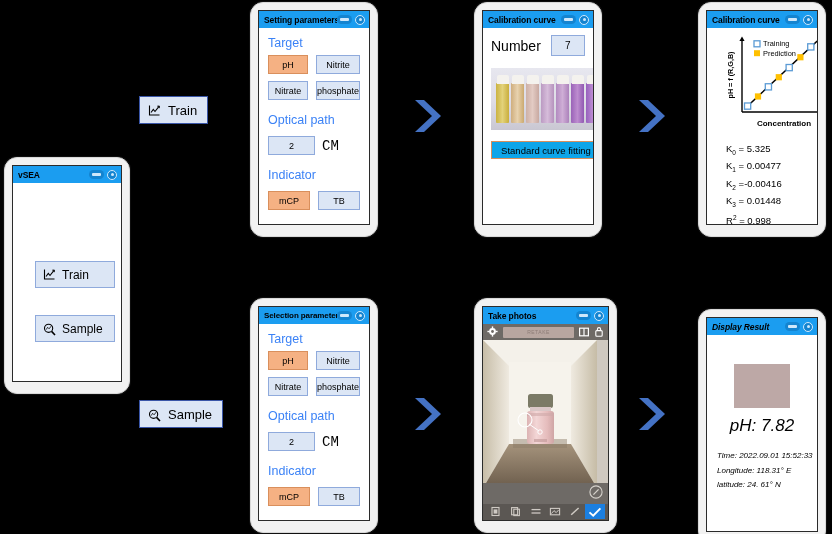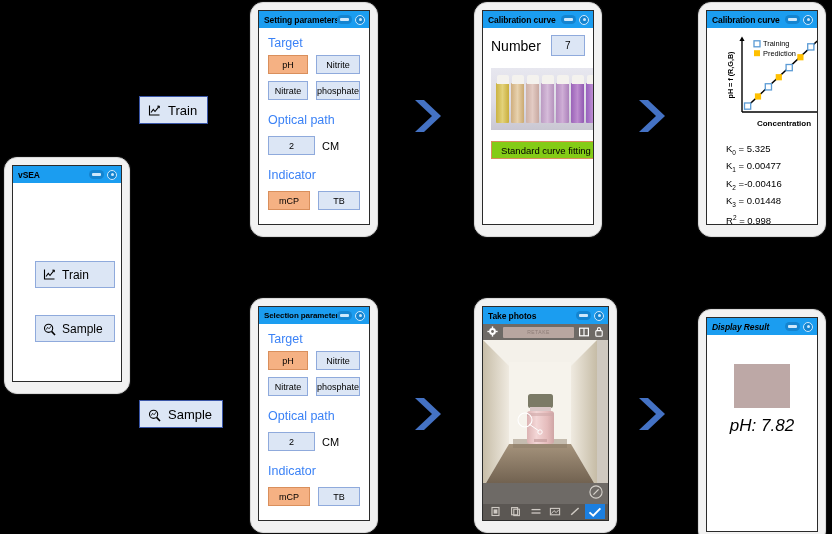--- a/index.html
+++ b/index.html
@@ -101,21 +101,21 @@
 
   
   #phone-set  { left: 250px; top: 2px;   width: 128px; height: 235px; }
   #phone-sel  { left: 250px; top: 298px; width: 128px; height: 235px; }
   .param-body { padding: 8px 9px 0 9px; }
   .param-body .sect-title { margin-bottom: 5px; }
   .grid2 { display: grid; grid-template-columns: 1fr 1fr; gap: 7px 8px; }
   .grid2 .btn { height: 19px; }
   .optrow { display: flex; align-items: center; gap: 7px; }
   .optrow .btn { width: 47px; height: 19px; }
-  .optrow .unit { font-size: 11px; color: #000; }
+  .optrow .unit { font-size: 14px; color: #000; font-family: Liberation Mono, monospace; }
   .mt14 { margin-top: 13px; }
   .mt10 { margin-top: 9px; }
 
   
   #phone-cal { left: 474px; top: 2px; width: 128px; height: 235px; }
   .cal-body { padding: 7px 8px 0 8px; }
   .numrow { display: flex; align-items: center; gap: 10px; }
   .numrow .numlbl { font-size: 14px; }
   .numfield {
     width: 46px; height: 21px; background: #dce6f5; border: 1px solid #8faadc;
@@ -126,21 +126,21 @@
     background: linear-gradient(#e7e7ef 0%, #dedce6 55%, #c9c7d2 100%);
     position: relative; overflow: hidden;
   }
   .vial { position: absolute; bottom: 7px; width: 13px; height: 40px; border-radius: 1px; }
   .vial .cap {
     position: absolute; top: -8px; left: 0.5px; width: 12px; height: 9px;
     background: #f4f2ee; border-radius: 2px 2px 0 0;
   }
   .fitbtn {
     margin-top: 11px; width: 110px; height: 18px;
-    background: #84cc16; border: 1px solid #d98f5c;
+    background: #0ea5e9; border: 1px solid #d98f5c;
     display: flex; align-items: center; justify-content: center;
     font-size: 9.5px; color: #000;
   }
 
   
   #phone-chart { left: 698px; top: 2px; width: 128px; height: 235px; }
   .chart-body { padding: 4px 5px 0 5px; }
   .coef { padding: 0 0 0 14px; margin-top: 2px; }
   .coef div { font-size: 9.5px; line-height: 13.4px; color: #000; white-space: nowrap; }
   .coef sub { font-size: 6.5px; }
@@ -537,17 +537,22 @@
       <div class="titlebar">
         <span class="tb-title">Display Result</span>
         <span class="tb-icons">
           <span class="tb-pill"></span>
           <span class="tb-circ"></span>
         </span>
       </div>
       <div class="body-area res-body">
         <div class="res-swatch"></div>
         <div class="res-ph">pH: 7.82</div>
+        <div class="res-meta">
+          <div>Time: 2022.09.01 15:52:33</div>
+          <div>Longitude: 118.31° E</div>
+          <div>latitude: 24. 61° N</div>
+        </div>
       </div>
     </div>
   </div>
 
 </div>
 
 </body></html>

